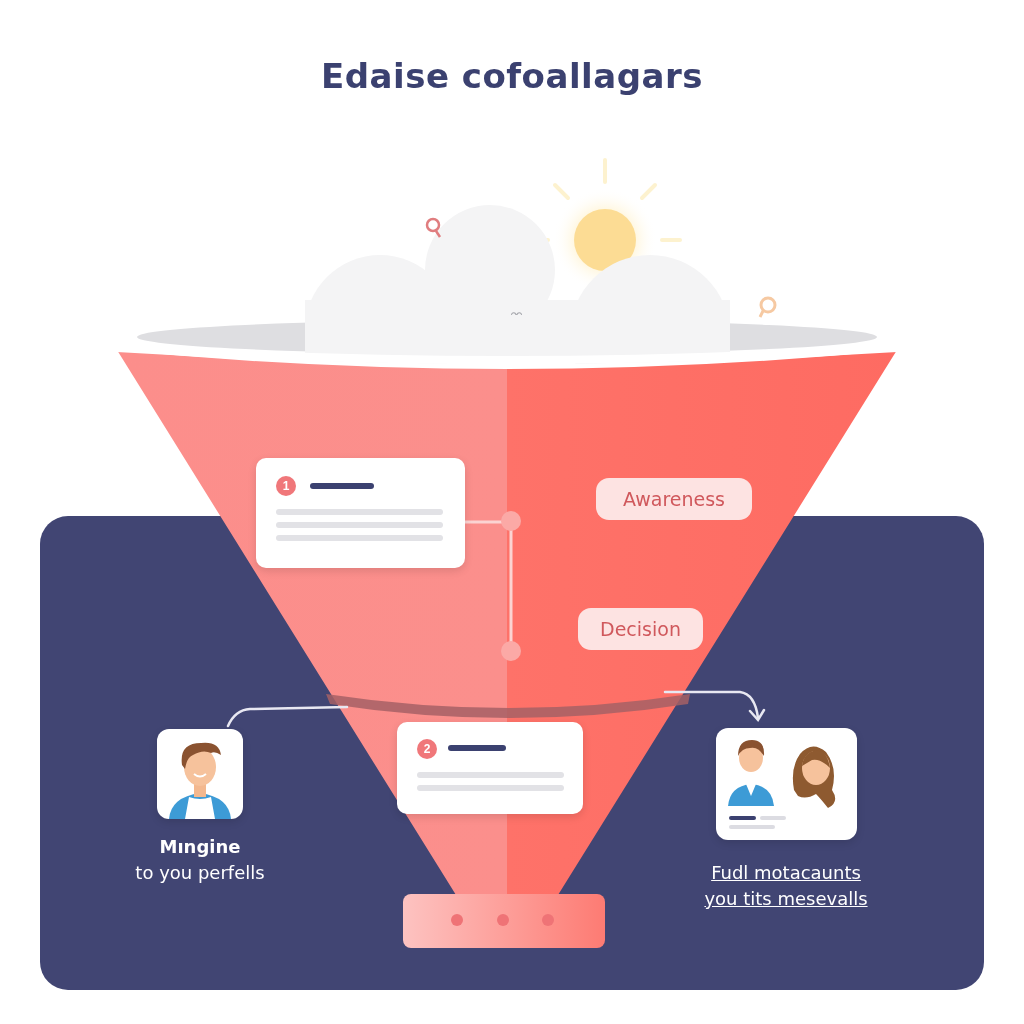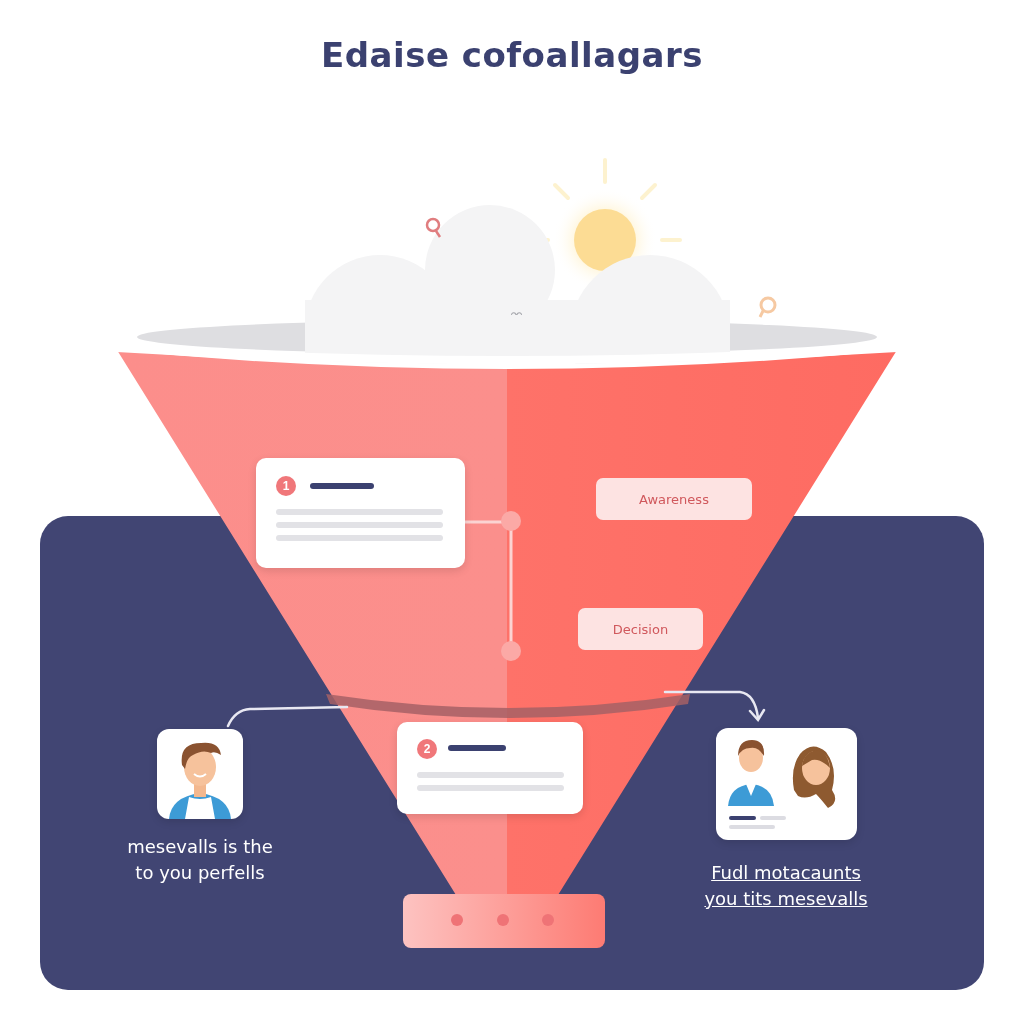--- a/index.html
+++ b/index.html
@@ -1,25 +1,25 @@
 <!DOCTYPE html>
 <html><head>
 <meta charset="utf-8">
 <style>
   html, body { margin:0; padding:0; }
   body { width:1024px; height:1024px; background:#ffffff; position:relative; overflow:hidden; font-family:"Liberation Sans", sans-serif; }
   .abs { position:absolute; }
-  .title { left:0; width:1024px; top:35px; text-align:center; font-family:"DejaVu Sans", sans-serif; font-weight:bold; font-size:34px; color:#3b4170; letter-spacing:0.5px; }
+  .title { left:0; width:1024px; top:56px; text-align:center; font-family:"DejaVu Sans", sans-serif; font-weight:bold; font-size:34px; color:#3b4170; letter-spacing:0.5px; }
   .navy-panel { left:40px; top:516px; width:944px; height:474px; background:#414573; border-radius:28px; }
   svg.scene { position:absolute; left:0; top:0; }
   .card { background:#ffffff; border-radius:10px; box-shadow:0 3px 8px rgba(0,0,0,0.12); }
   .num-badge { width:20px; height:20px; border-radius:50%; background:#f0777a; color:#fff; font-size:12px; font-weight:bold; display:flex; align-items:center; justify-content:center; position:absolute; }
   .bar-dark { position:absolute; height:6px; border-radius:3px; background:#3b4170; }
   .bar-light { position:absolute; height:6px; border-radius:3px; background:#e2e2e6; }
-  .tag { background:#fde3e2; color:#d0585c; font-size:13px; display:flex; align-items:center; justify-content:center; border-radius:7px; font-family:"DejaVu Sans", sans-serif; }
+  .tag { background:#fde3e2; color:#d0585c; font-size:19px; display:flex; align-items:center; justify-content:center; border-radius:13px; font-family:"DejaVu Sans", sans-serif; }
   .caption { color:#ffffff; text-align:center; font-size:18px; line-height:26px; font-family:"DejaVu Sans", sans-serif; }
   .caption .bold { font-weight:bold; }
   .dot { position:absolute; width:12px; height:12px; border-radius:50%; background:#ef7376; top:20px; }
 </style>
 </head>
 <body>
 
 <div class="abs title">Edaise cofoallagars</div>
 
 <div class="abs navy-panel"></div>
@@ -146,20 +146,20 @@
     <path d="M78 62 Q74 40 84 26 Q96 12 110 24 Q122 40 116 62 Q124 74 112 80 Q104 70 100 66 Q90 72 82 68 Z" fill="#8e5a30"></path>
     <ellipse cx="100" cy="40" rx="14" ry="17" fill="#f6c29c"></ellipse>
     <path d="M86 38 Q88 22 104 22 Q112 26 114 40 Q104 30 96 32 Z" fill="#8e5a30"></path>
     <rect x="13" y="88" width="27" height="4" rx="2" fill="#3b4170"></rect>
     <rect x="44" y="88" width="26" height="4" rx="2" fill="#dcdce2"></rect>
     <rect x="13" y="97" width="46" height="4" rx="2" fill="#dcdce2"></rect>
   </svg>
 </div>
 
 <div class="abs caption" style="left:100px;top:834px;width:200px;">
-  <div>mesevalls is the</div>
+  <div class="bold">Mıngine</div>
   <div>to you perfells</div>
 </div>
 
 <div class="abs caption" style="left:686px;top:860px;width:200px;text-decoration:underline;">
   <div>Fudl motacaunts</div>
   <div>you tits mesevalls</div>
 </div>
 
 </body></html>

